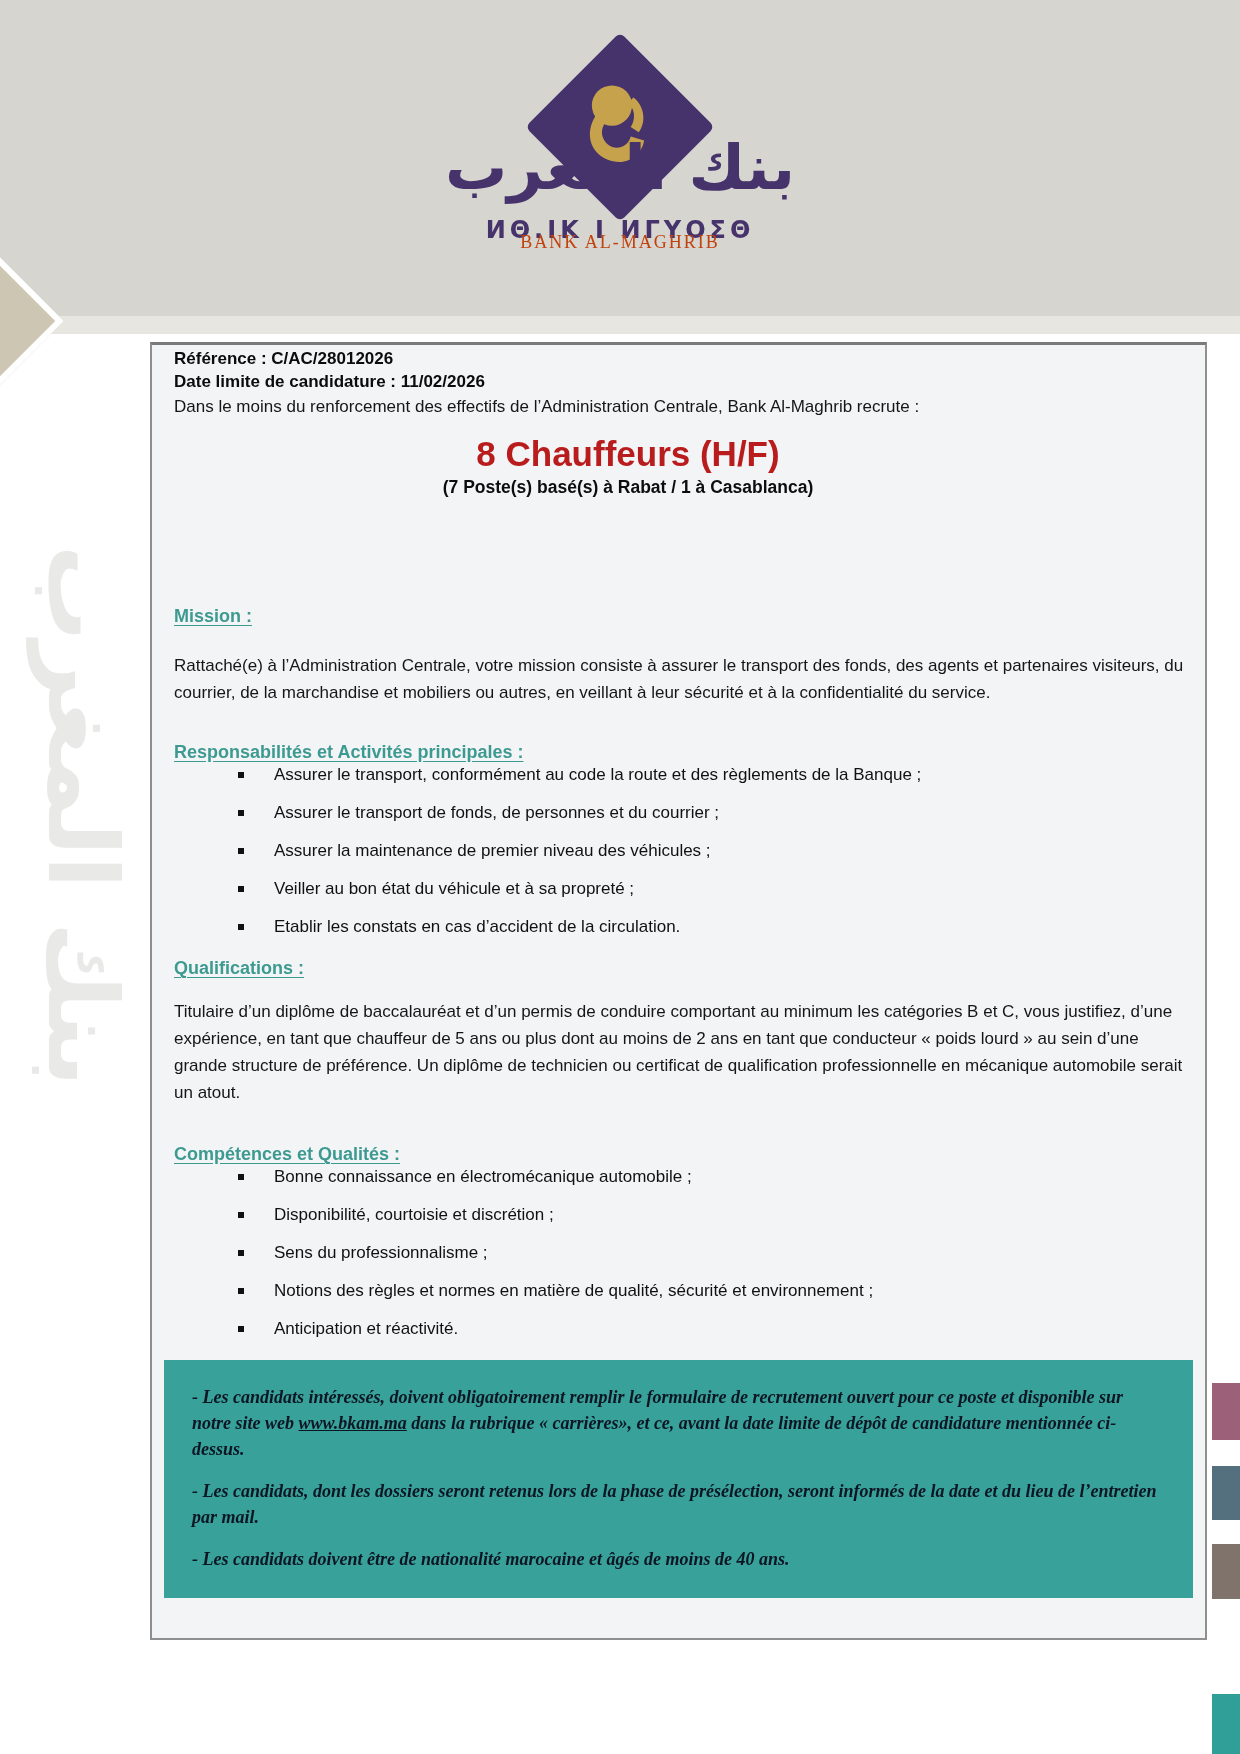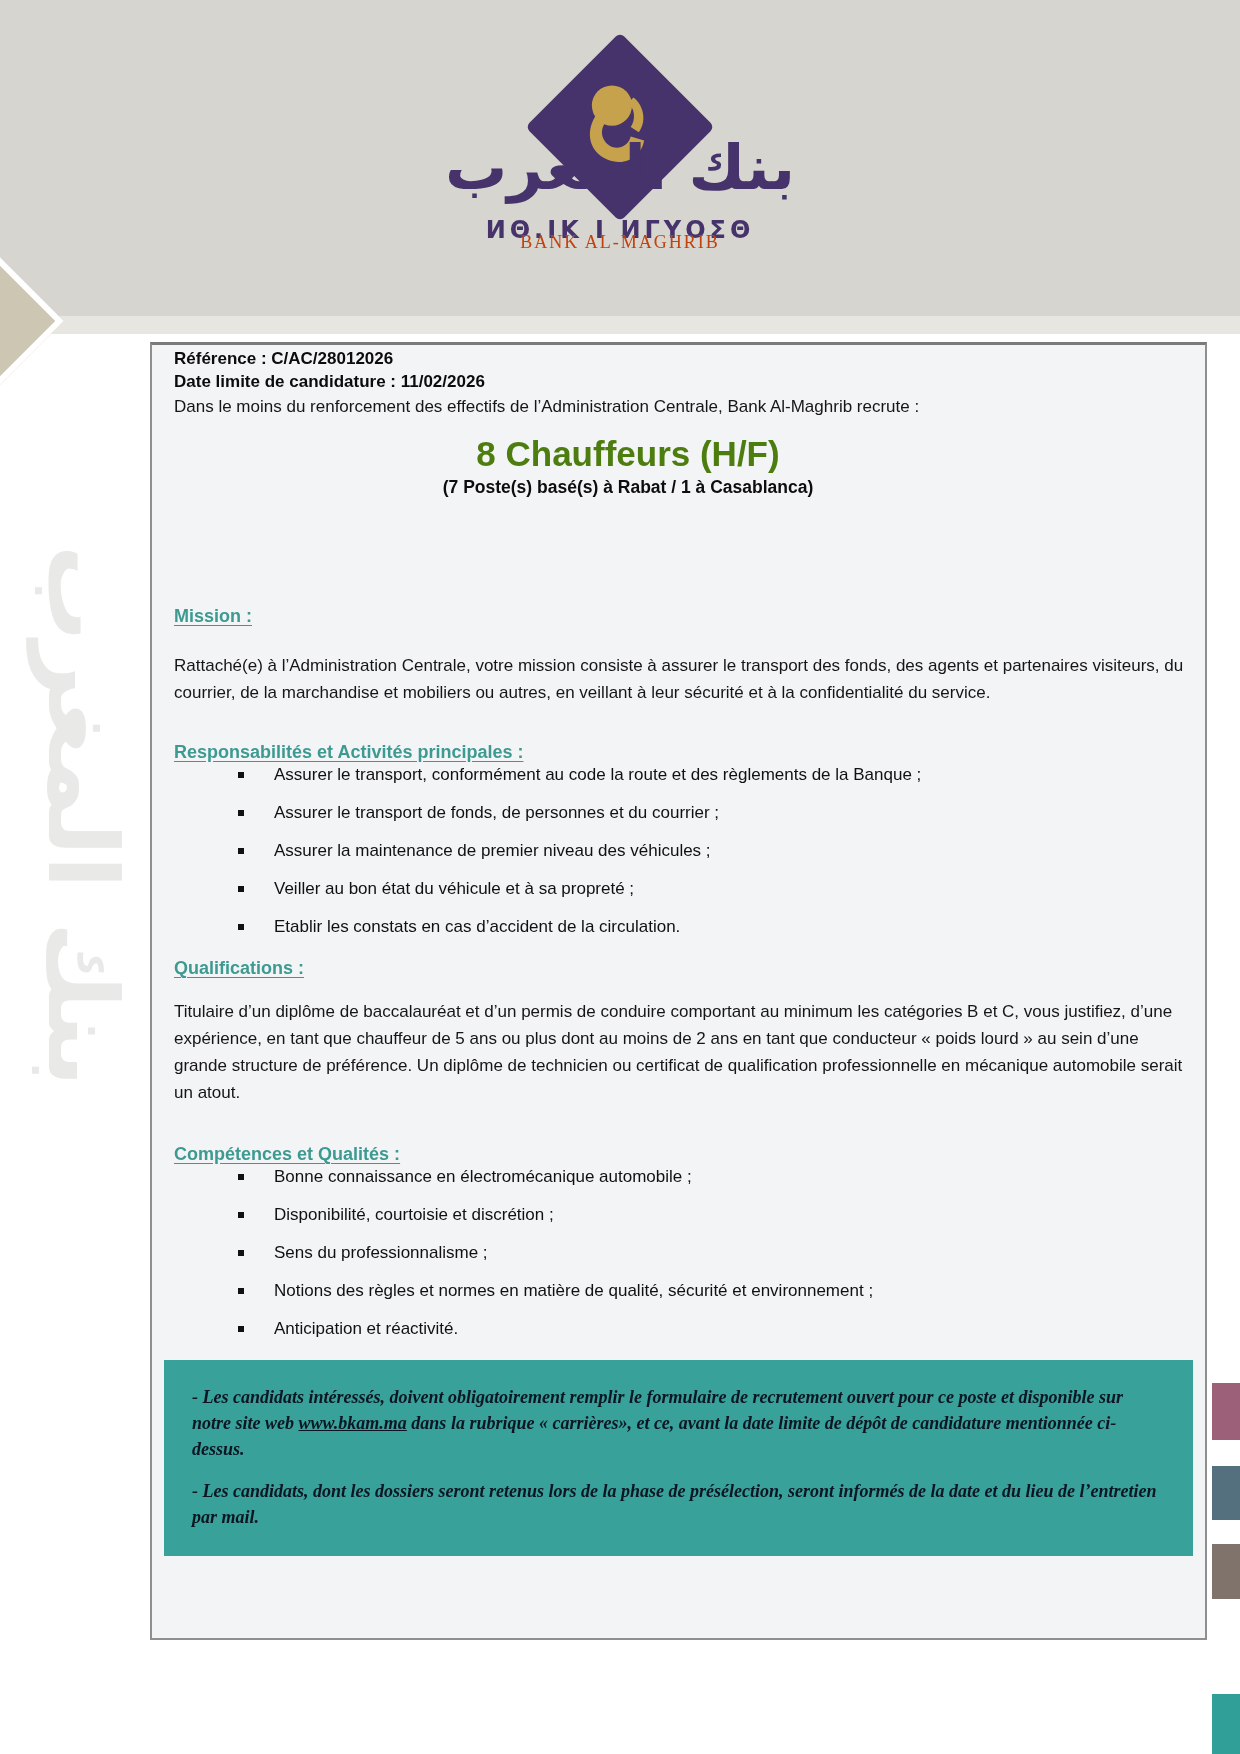--- a/index.html
+++ b/index.html
@@ -59,21 +59,21 @@
     position:absolute; left:150px; top:342px; width:1057px; height:1298px;
     box-sizing:border-box; background:#f3f4f6;
     border:2px solid #8f8f8f; border-top:3px solid #7a7a7a;
     padding:2px 20px 0 22px; z-index:2;
     color:#161616;
   }
   .ref-line { font-weight:bold; font-size:17px; line-height:23px; color:#0c0c0c; }
   .intro { margin-top:26px; font-size:17px; line-height:27px; }
 
   .title-block { width:908px; text-align:center; margin-top:14px; }
-  .job-title { color:#4d7c0f; font-weight:bold; font-size:35px; line-height:40px;text-align:center; }
+  .job-title { color:#b91c1c; font-weight:bold; font-size:35px; line-height:40px;text-align:center; }
   .job-loc   { font-weight:bold; font-size:17.5px; line-height:26px; color:#0d0d0d; }
 
   .sec-head {
     color:#3d9a91; font-weight:bold; font-size:18px; line-height:24px;
     text-decoration:underline; text-underline-offset:3px;
   }
   .h-mission { margin-top:104px; }
   .h-resp    { margin-top:34px; }
   .h-qual    { margin-top:18px; }
   .h-comp    { margin-top:36px; }
@@ -162,16 +162,17 @@
       <li>Bonne connaissance en électromécanique automobile ;</li>
       <li>Disponibilité, courtoisie et discrétion ;</li>
       <li>Sens du professionnalisme ;</li>
       <li>Notions des règles et normes en matière de qualité, sécurité et environnement ;</li>
       <li>Anticipation et réactivité.</li>
     </ul>
 
     <div class="note-box">
       <p><span>- Les candidats intéressés, doivent obligatoirement remplir le formulaire de recrutement ouvert pour ce poste et disponible sur notre site web </span><a href="#" class="note-link">www.bkam.ma</a><span> dans la rubrique « carrières», et ce, avant la date limite de dépôt de candidature mentionnée ci-dessus.</span></p>
       <p>- Les candidats, dont les dossiers seront retenus lors de la phase de présélection, seront informés de la date et du lieu de l’entretien par mail.</p>
+      <p>- Les candidats doivent être de nationalité marocaine et âgés de moins de 40 ans.</p>
     </div>
 
   </div>
 </div>
 
 </body></html>

